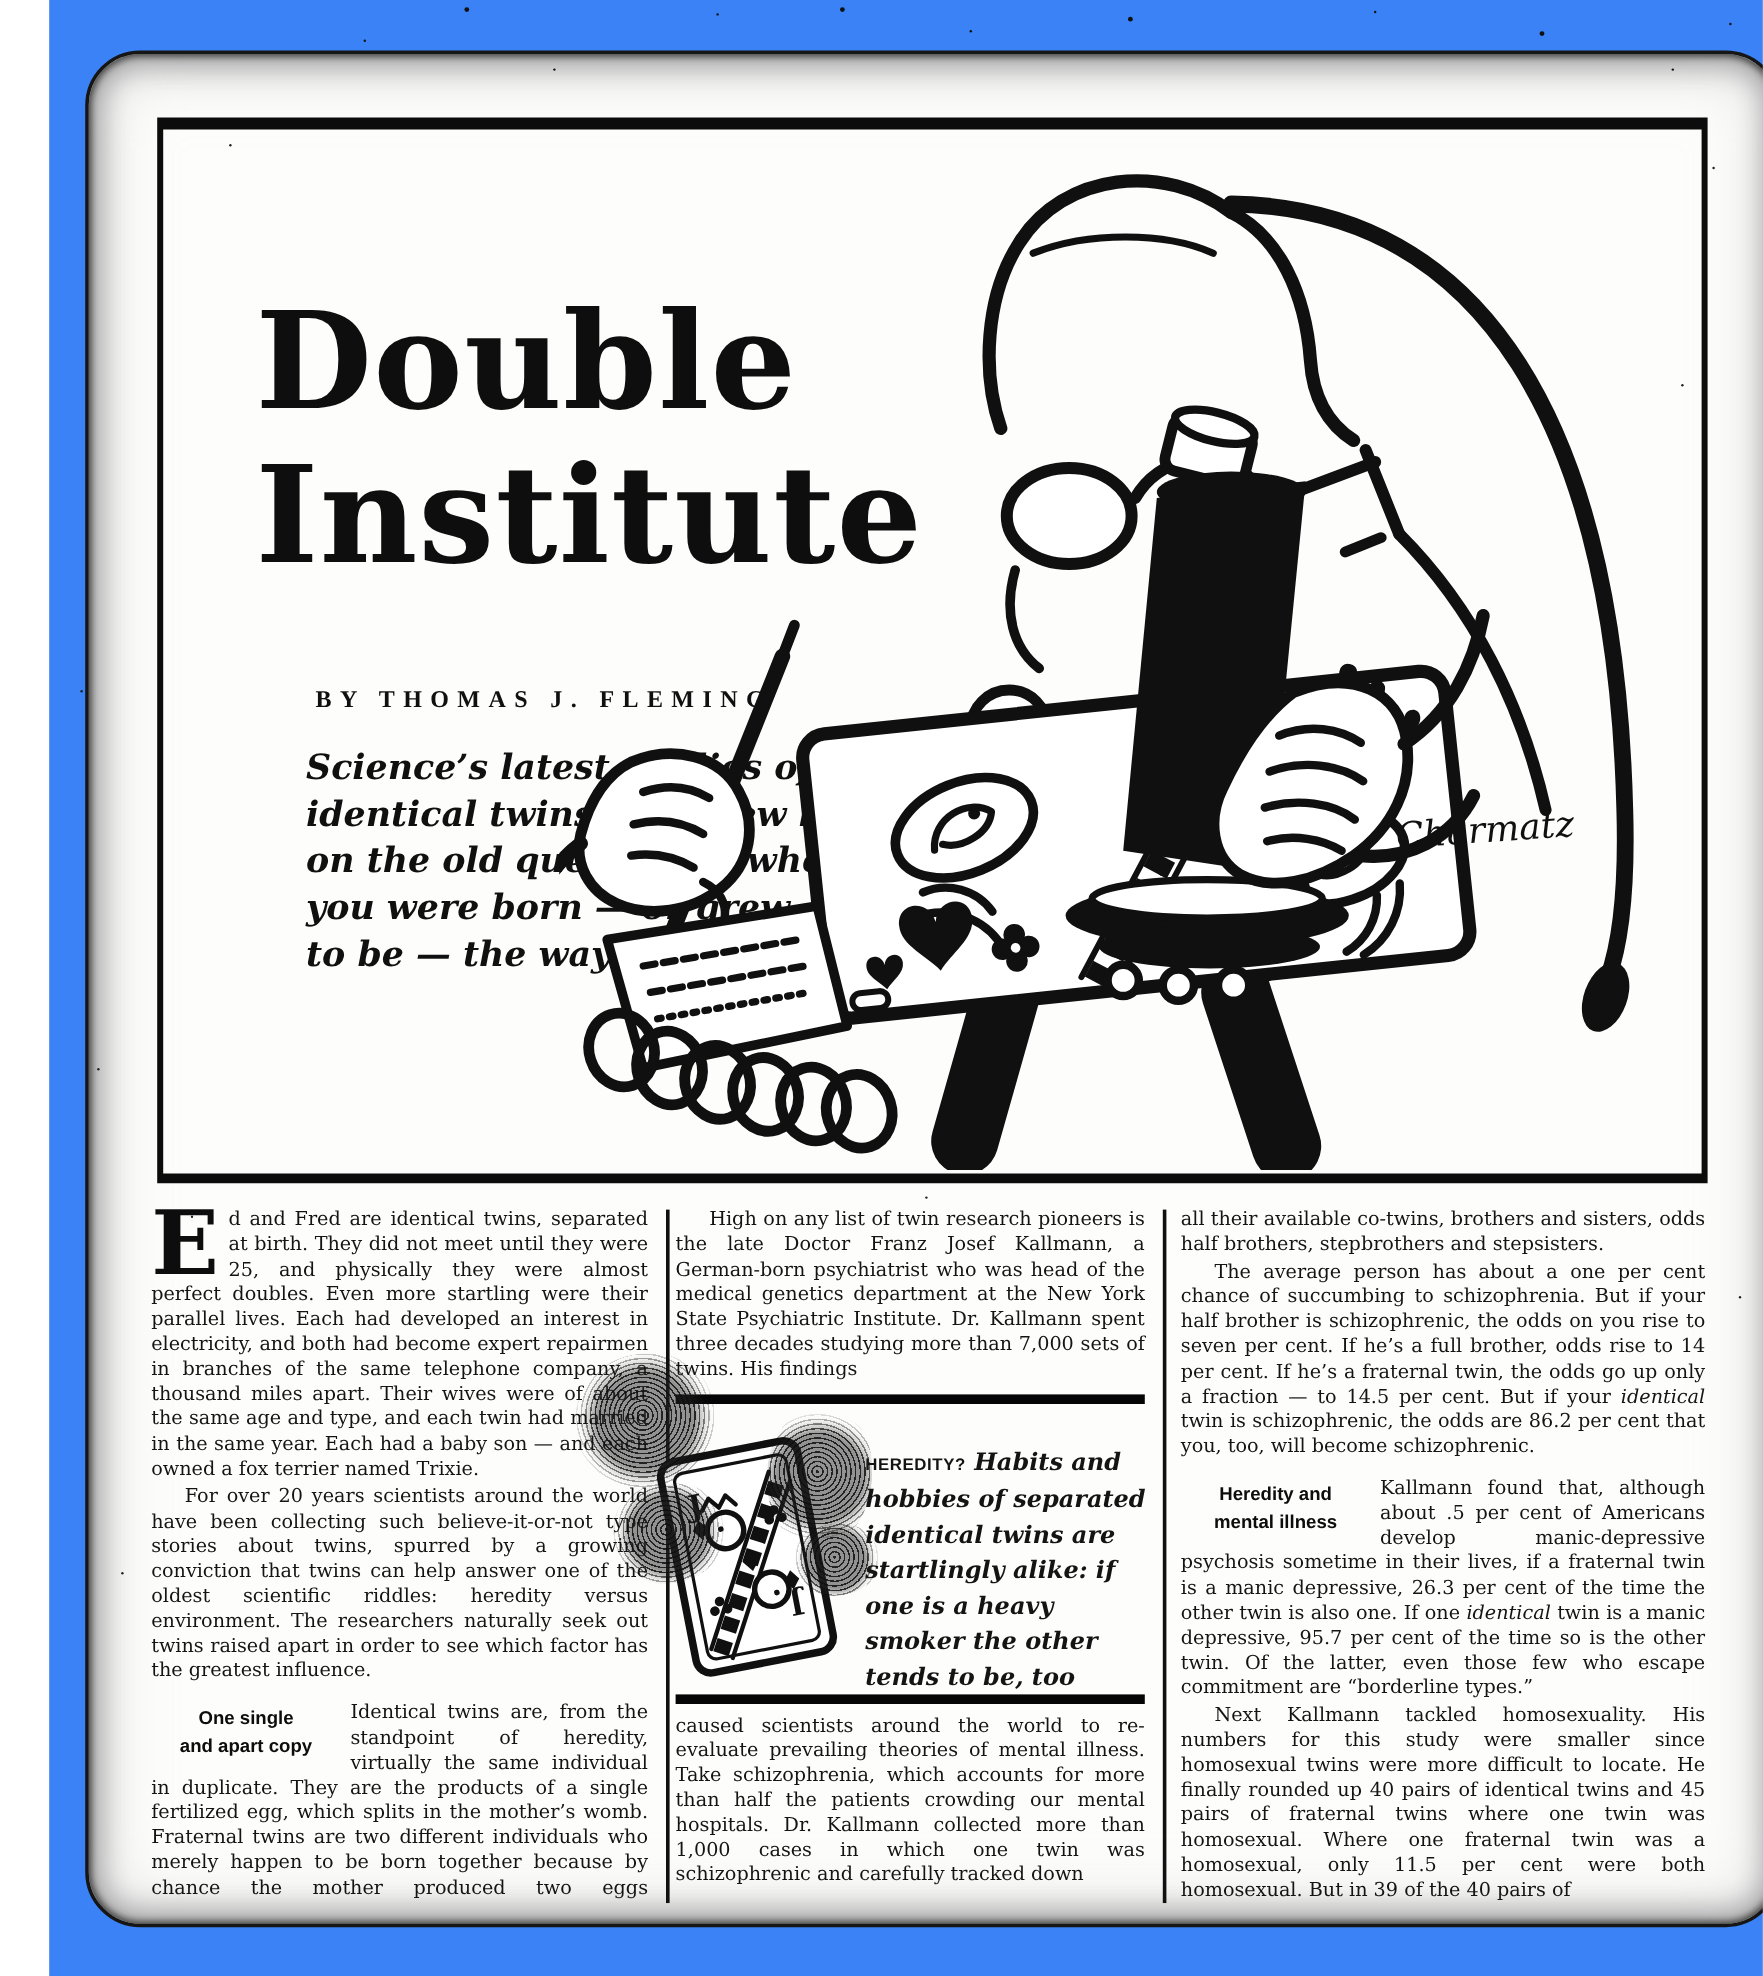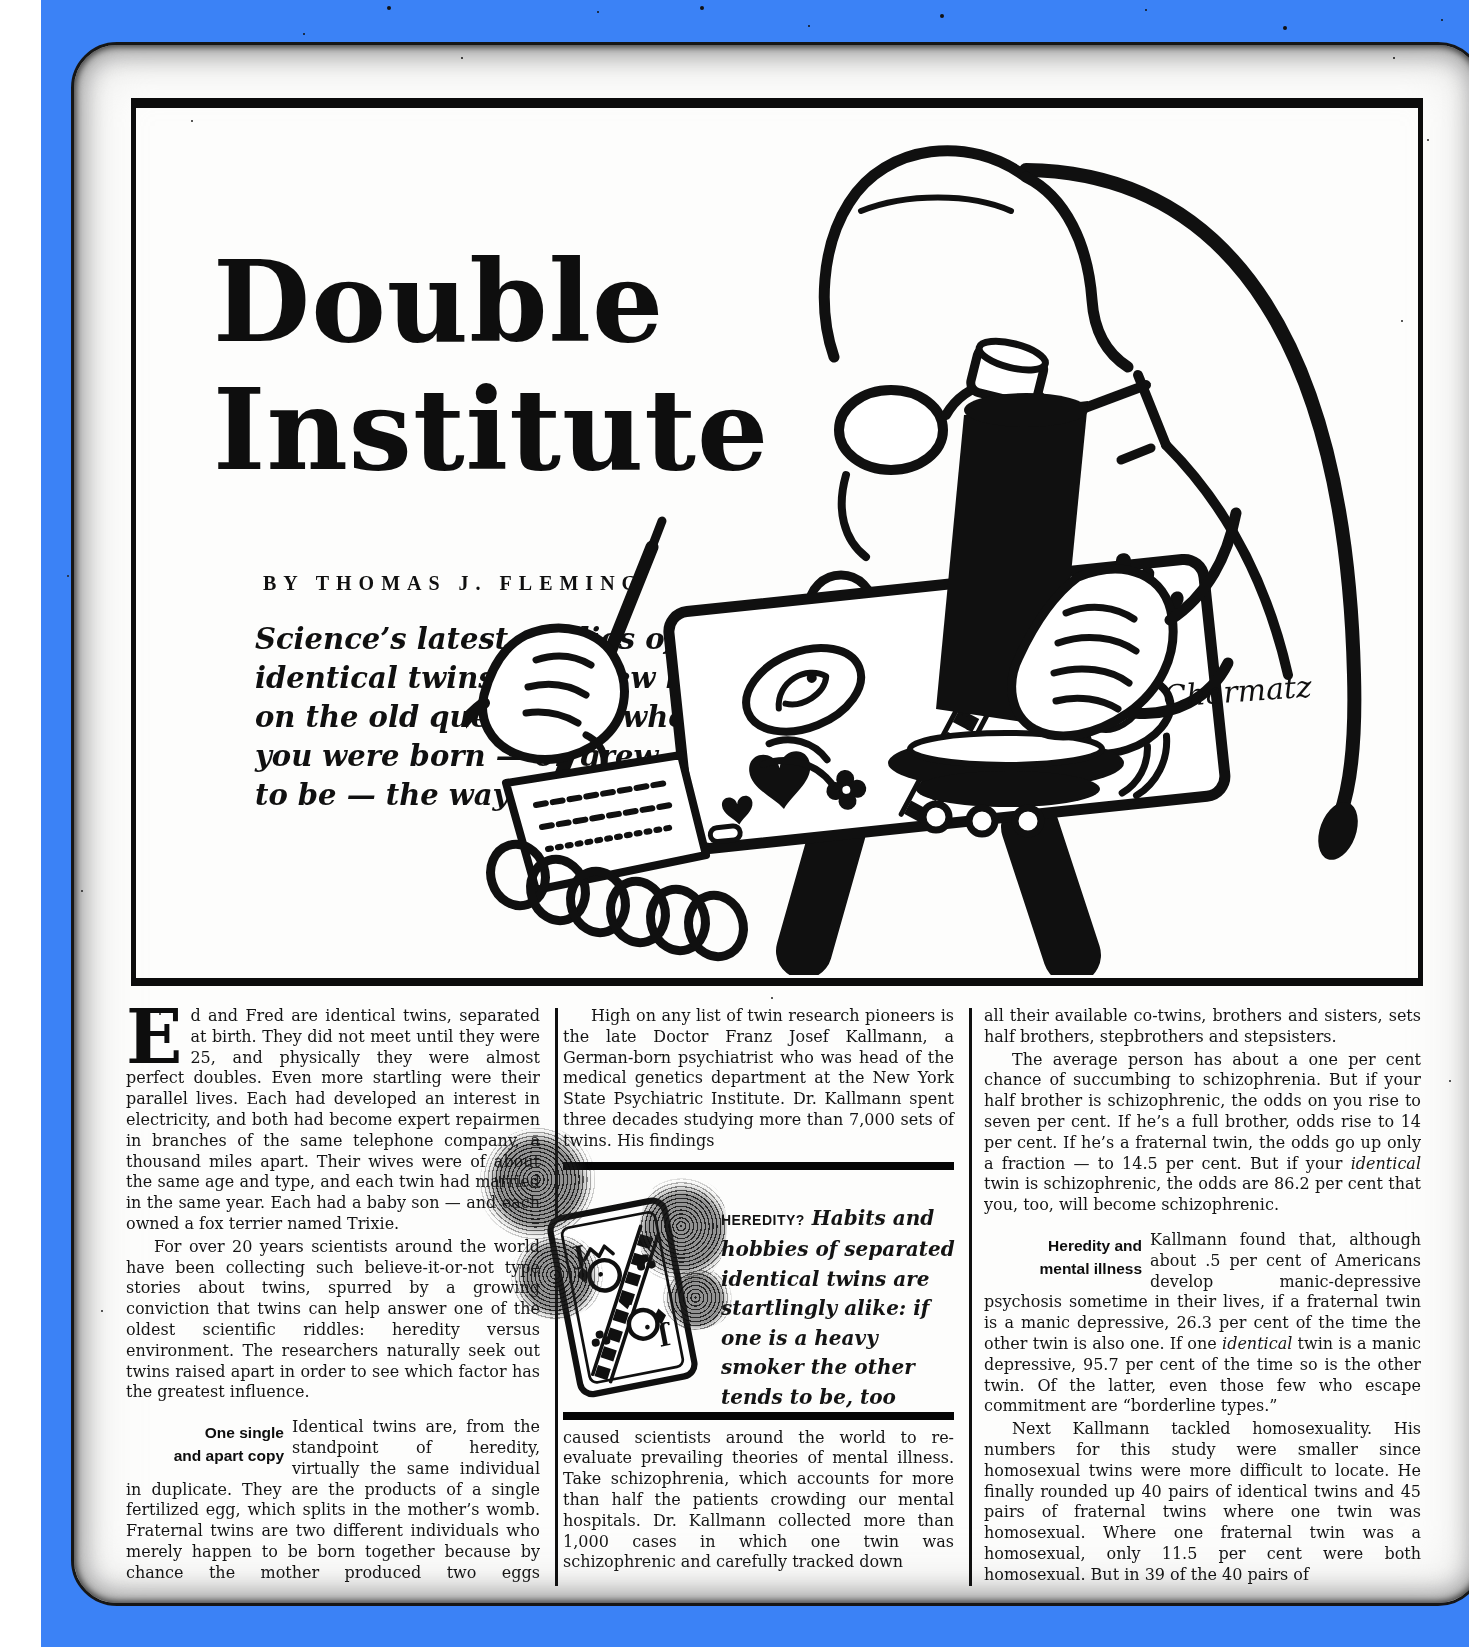--- a/index.html
+++ b/index.html
@@ -31,21 +31,21 @@
   .cols{position:absolute;left:85px;top:1006px;width:1295px;height:580px;overflow:hidden;}
   .vrule{position:absolute;top:2px;bottom:0;width:3px;background:#101010;}
   .vrule1{left:429px}.vrule2{left:843px}
   .col{position:absolute;top:0;text-align:justify;font-size:16px;line-height:20.8px;hyphens:auto;}
   .col1{left:0;width:414px}.col2{left:437px;width:391px}.col3{left:858px;width:437px}
   .col p{margin:0 0 2px 0;}
   .indent{text-indent:28px;}
   .dropcap{float:left;font-size:74px;line-height:58px;font-weight:700;padding:2px 8px 0 0;color:#0d0d0d;}
   .sidehead{float:left;width:158px;padding-top:4px;margin-right:8px;
             font-family:"Liberation Sans",sans-serif;font-weight:700;font-size:15.5px;line-height:23px;
-            text-align:right;color:#0d0d0d;}
+            text-align:center;color:#0d0d0d;}
   .mt{margin-top:14px !important;}
   
   .quotebox{position:relative;margin:10px 0 8px 0;border-top:8px solid #050505;border-bottom:8px solid #050505;
             height:242px;text-align:left;}
   .qcard{position:absolute;left:-16px;top:24px;width:152px;height:212px;}
   .qtext{position:absolute;left:158px;top:34px;width:238px;font-size:20px;line-height:29.5px;
          font-style:italic;font-weight:700;text-align:left;}
   .qlabel{font-style:normal;font-family:"Liberation Sans",sans-serif;font-size:14px;letter-spacing:.5px;}
   
   .smudge{position:absolute;z-index:5;border-radius:52% 46% 55% 49%;
@@ -258,21 +258,21 @@
             </g>
             <path d="M88,106 L96,116 L88,126 L80,116 Z" fill="#101010" stroke="none"></path>
           </g>
         </svg>
         <div class="qtext"><span class="qlabel">HEREDITY?</span> <span>Habits and hobbies of separated identical twins are startlingly alike: if one is a heavy smoker the other tends to be, too</span></div>
       </div>
       <p>caused scientists around the world to re-evaluate prevailing theories of mental illness. Take schizophrenia, which accounts for more than half the patients crowding our mental hospitals. Dr. Kallmann collected more than 1,000 cases in which one twin was schizophrenic and carefully tracked down</p>
     </div>
 
     <div class="col col3">
-      <p>all their available co-twins, brothers and sisters, sets half brothers, stepbrothers and stepsisters.</p>
+      <p>all their available co-twins, brothers and sisters, odds half brothers, stepbrothers and stepsisters.</p>
       <p class="indent">The average person has about a one per cent chance of succumbing to schizophrenia. But if your half brother is schizophrenic, the odds on you rise to seven per cent. If he’s a full brother, odds rise to 14 per cent. If he’s a fraternal twin, the odds go up only a fraction — to 14.5 per cent. But if your <i>identical</i> twin is schizophrenic, the odds are 86.2 per cent that you, too, will become schizophrenic.</p>
       <p class="mt">
         <span class="sidehead">
           <span style="display:block">Heredity and</span>
           <span style="display:block">mental illness</span>
         </span><span>Kallmann found that, although about .5 per cent of Americans develop manic-depressive psychosis sometime in their lives, if a fraternal twin is a manic depressive, 26.3 per cent of the time the other twin is also one. If one <i>identical</i> twin is a manic depressive, 95.7 per cent of the time so is the other twin. Of the latter, even those few who escape commitment are “borderline types.”</span>
       </p>
       <p class="indent">Next Kallmann tackled homosexuality. His numbers for this study were smaller since homosexual twins were more difficult to locate. He finally rounded up 40 pairs of identical twins and 45 pairs of fraternal twins where one twin was homosexual. Where one fraternal twin was a homosexual, only 11.5 per cent were both homosexual. But in 39 of the 40 pairs of</p>
     </div>
   </div>

